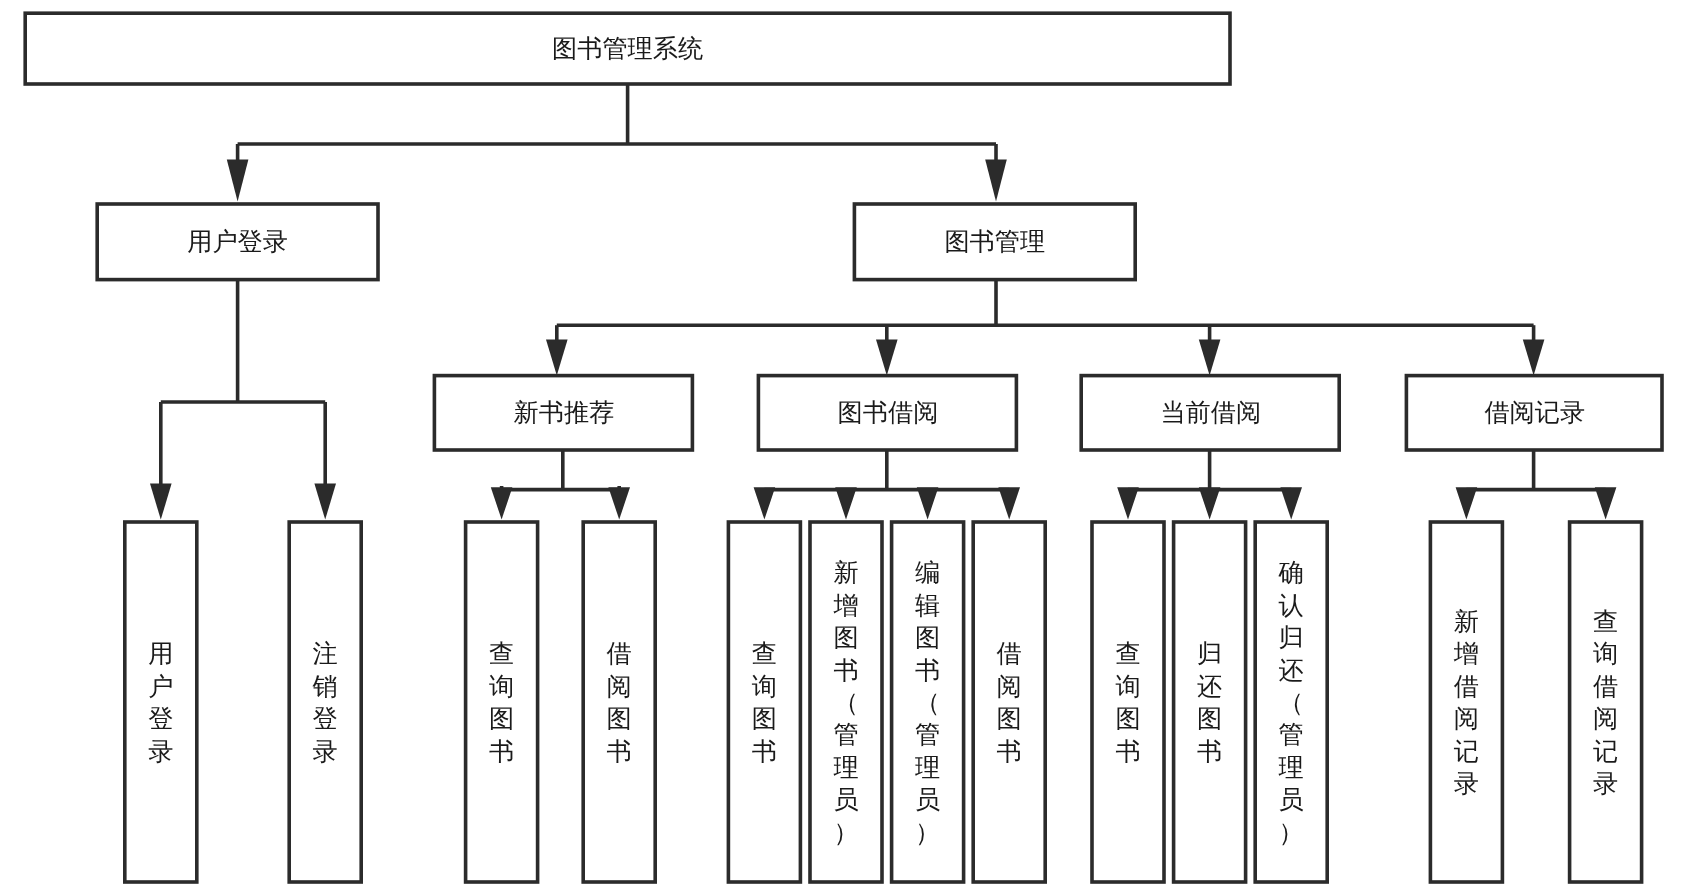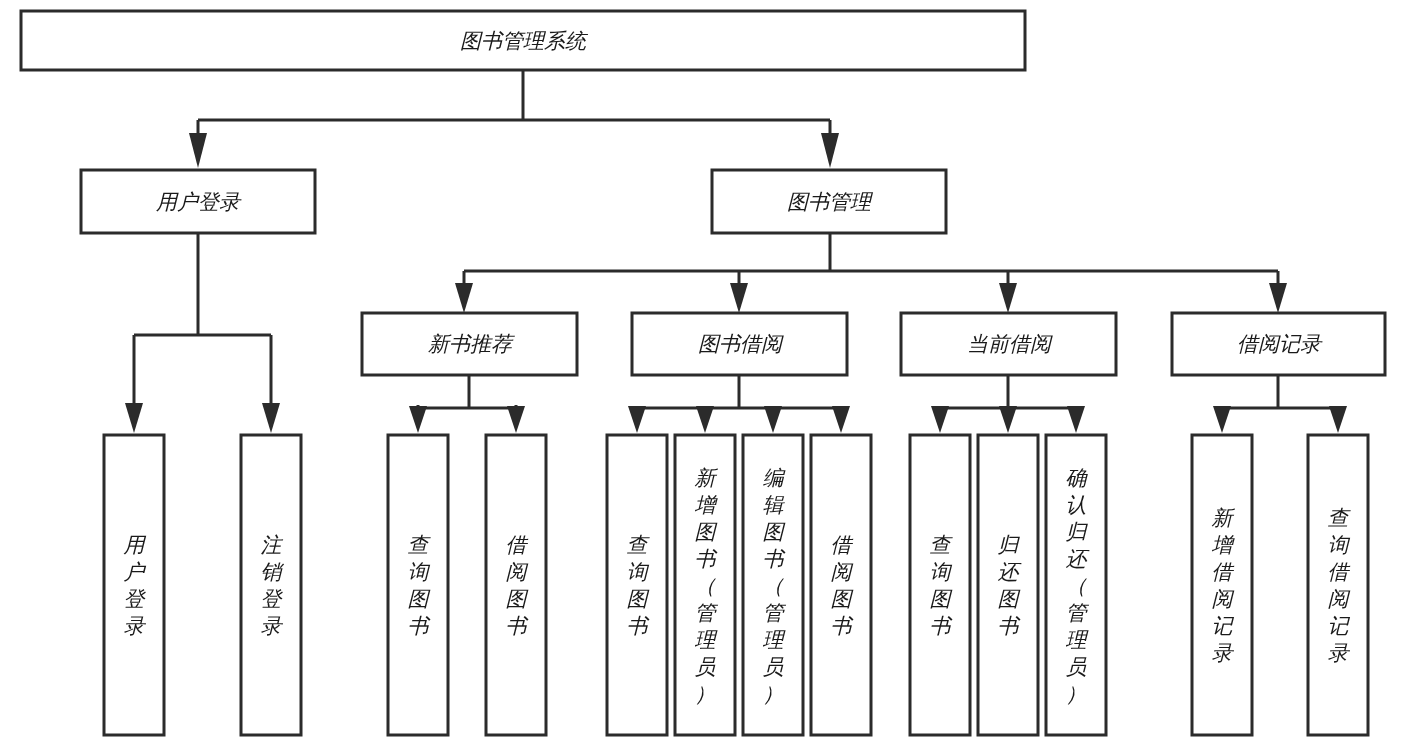--- a/index.html
+++ b/index.html
@@ -11,21 +11,20 @@
     width: 1405px;
     height: 747px;
     font-family: "Liberation Sans", "DejaVu Sans", sans-serif;
     overflow: hidden;
     position: relative;
   }
   #diagram-root {
     position: relative;
     width: 1405px;
     height: 604px;
-    font-style: italic;
   }
   svg.flow {
     position: absolute;
     top: 0;
     left: 0;
     width: 1405px;
     height: 747px;
     display: block;
   }
   .node-box {

